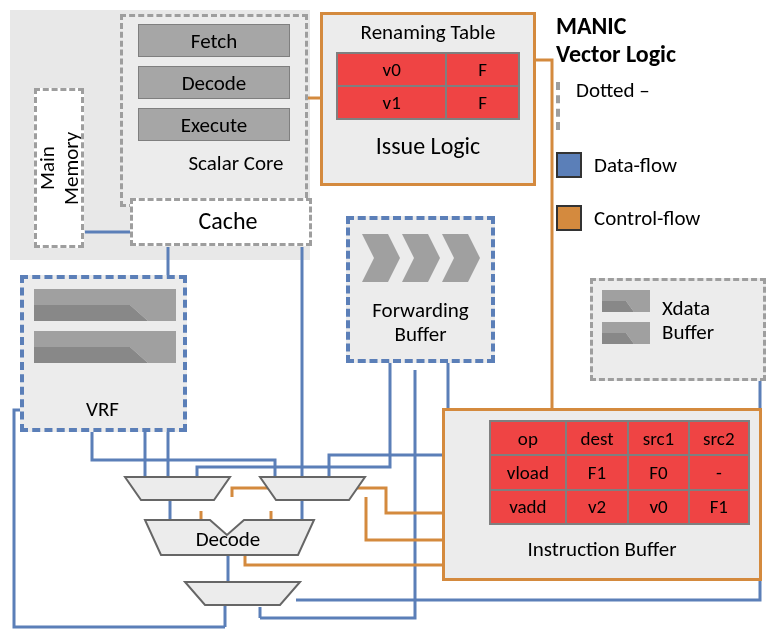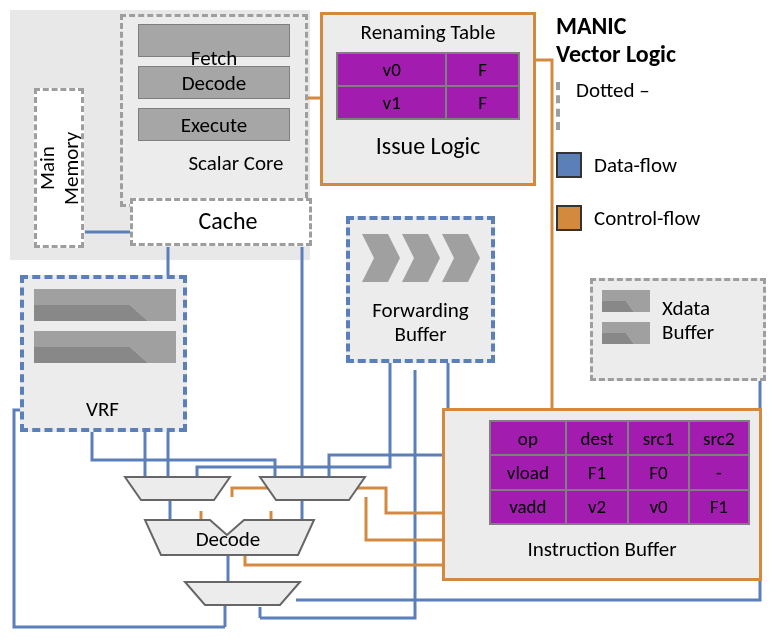--- a/index.html
+++ b/index.html
@@ -47,21 +47,21 @@
   .label-md { font-size: 21px; }
   .label-lg { font-size: 24px; }
   .title { font-size: 24px; font-weight: 700; }
   table.ren {
     border-collapse: collapse;
     width: 100%;
     height: 100%;
   }
   table.ren td, table.ren th {
     border: 2px solid #7f7f7f;
-    background: #a21caf;
+    background: #ef4444;
     font-size: 19px;
     text-align: center;
     padding: 2px 4px;
   }
   svg.wires { position: absolute; left:0; top:0; pointer-events:none; }
   .rot {
     writing-mode: vertical-rl;
     transform: rotate(180deg);
   }
 </style>
@@ -109,21 +109,21 @@
     <path class="orange" d="M445 565 L245 565 L245 556"></path>
     <path class="orange" d="M445 540 L366 540 L366 497"></path>
     <path class="orange" d="M445 513 L386 513 L386 488 L232 488 L232 497"></path>
     <line class="orange" x1="201" y1="511" x2="201" y2="521"></line>
     <line class="orange" x1="271" y1="511" x2="271" y2="521"></line>
 
   </svg>
 
   <div class="box dashed-gray fill-light" style="left:120px; top:14px; width:188px; height:193px;"></div>
   <div class="box fill-dark" style="left:138px; top:24px; width:152px; height:33px;"></div>
-  <div class="label label-md" style="left:138px; top:46px; width:152px;">Fetch</div>
+  <div class="label label-md" style="left:138px; top:29px; width:152px;">Fetch</div>
   <div class="box fill-dark" style="left:138px; top:66px; width:152px; height:33px;"></div>
   <div class="label label-md" style="left:138px; top:71px; width:152px;">Decode</div>
   <div class="box fill-dark" style="left:138px; top:108px; width:152px; height:33px;"></div>
   <div class="label label-md" style="left:138px; top:113px; width:152px;">Execute</div>
   <div class="label label-md" style="left:120px; top:151px; width:186px;margin-left:23px;">Scalar Core</div>
 
   <div class="box dashed-gray" style="left:130px; top:198px; width:182px; height:48px; background:#fff;"></div>
   <div class="label label-lg" style="left:130px; top:207px; width:196px;">Cache</div>
 
   <div class="box dashed-gray" style="left:34px; top:88px; width:50px; height:160px; background:#fff;"></div>

